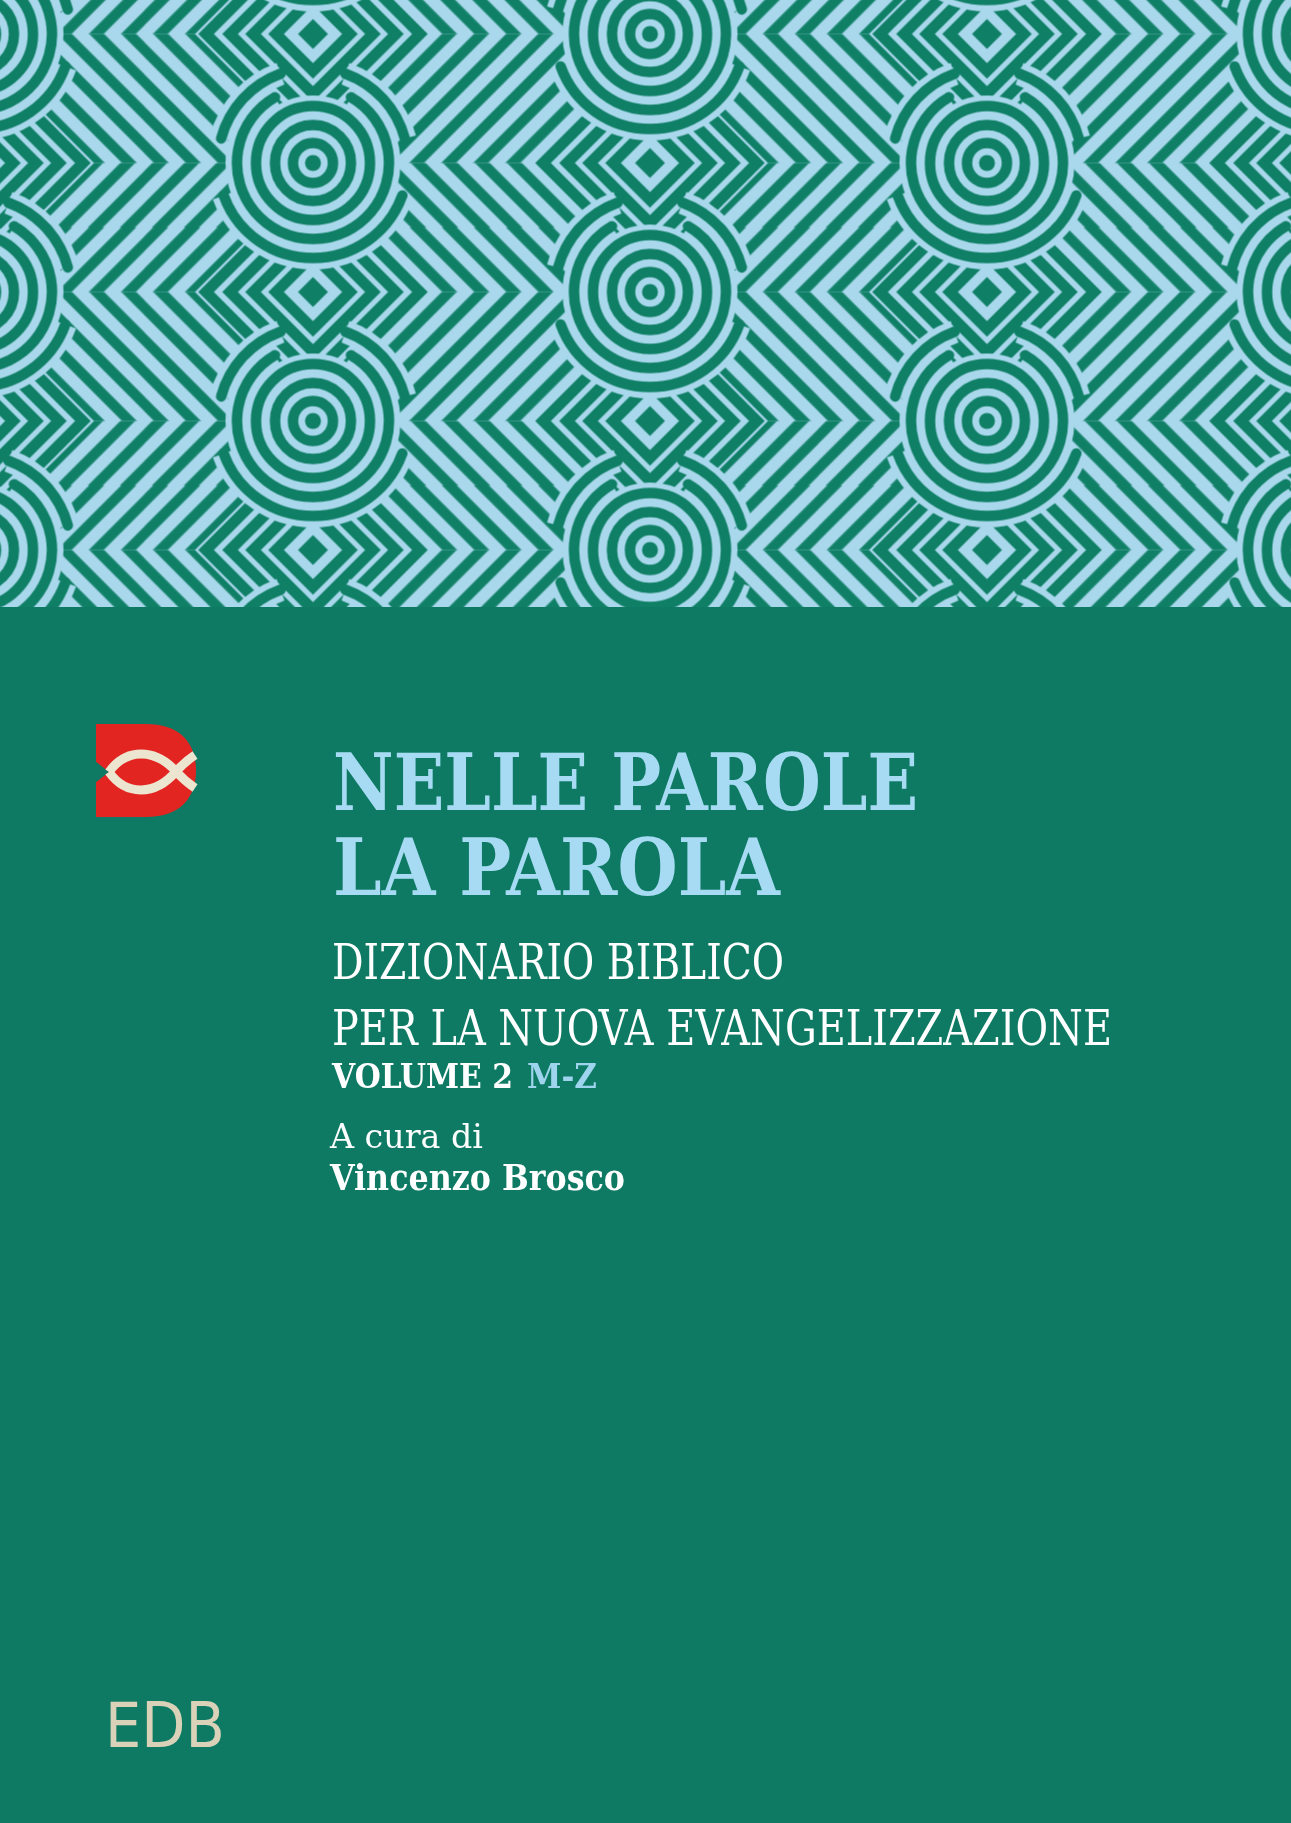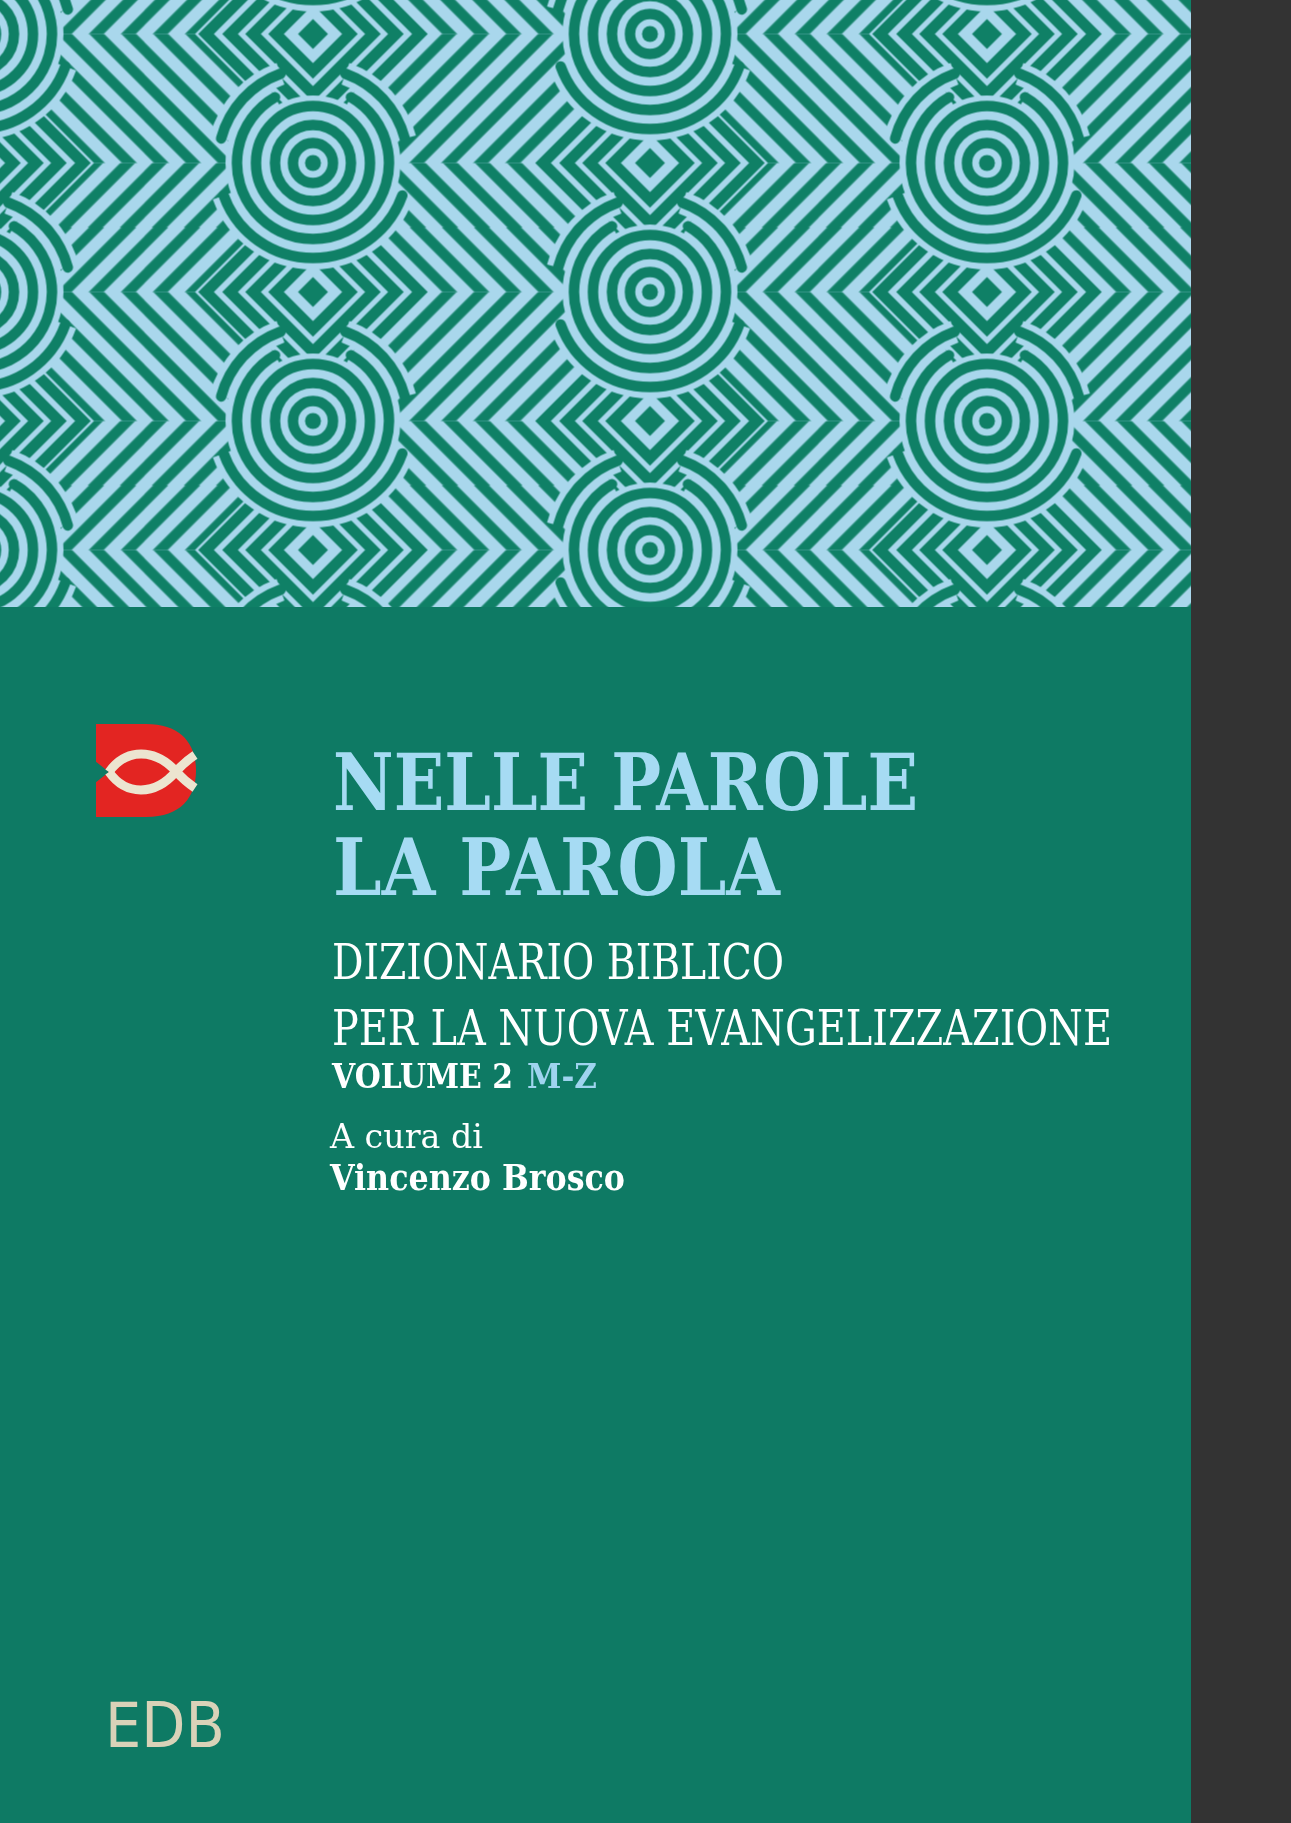--- a/index.html
+++ b/index.html
@@ -1,18 +1,18 @@
 <!DOCTYPE html>
 <html><head>
 <meta charset="utf-8">
 <style>
   html,body{margin:0;padding:0;background:#333;}
   .cover{
     position:relative;
-    width:1191px;height:1823px;
+    width:1291px;height:1823px;
     background:#0e7a64;
     overflow:hidden;
     font-family:"DejaVu Serif", serif;
   }
   .cover svg.art{position:absolute;left:0;top:0;display:block;}
   text{font-family:"DejaVu Serif", serif;}
   text.sans{font-family:"DejaVu Sans", sans-serif;}
 </style>
 </head>
 <body>

